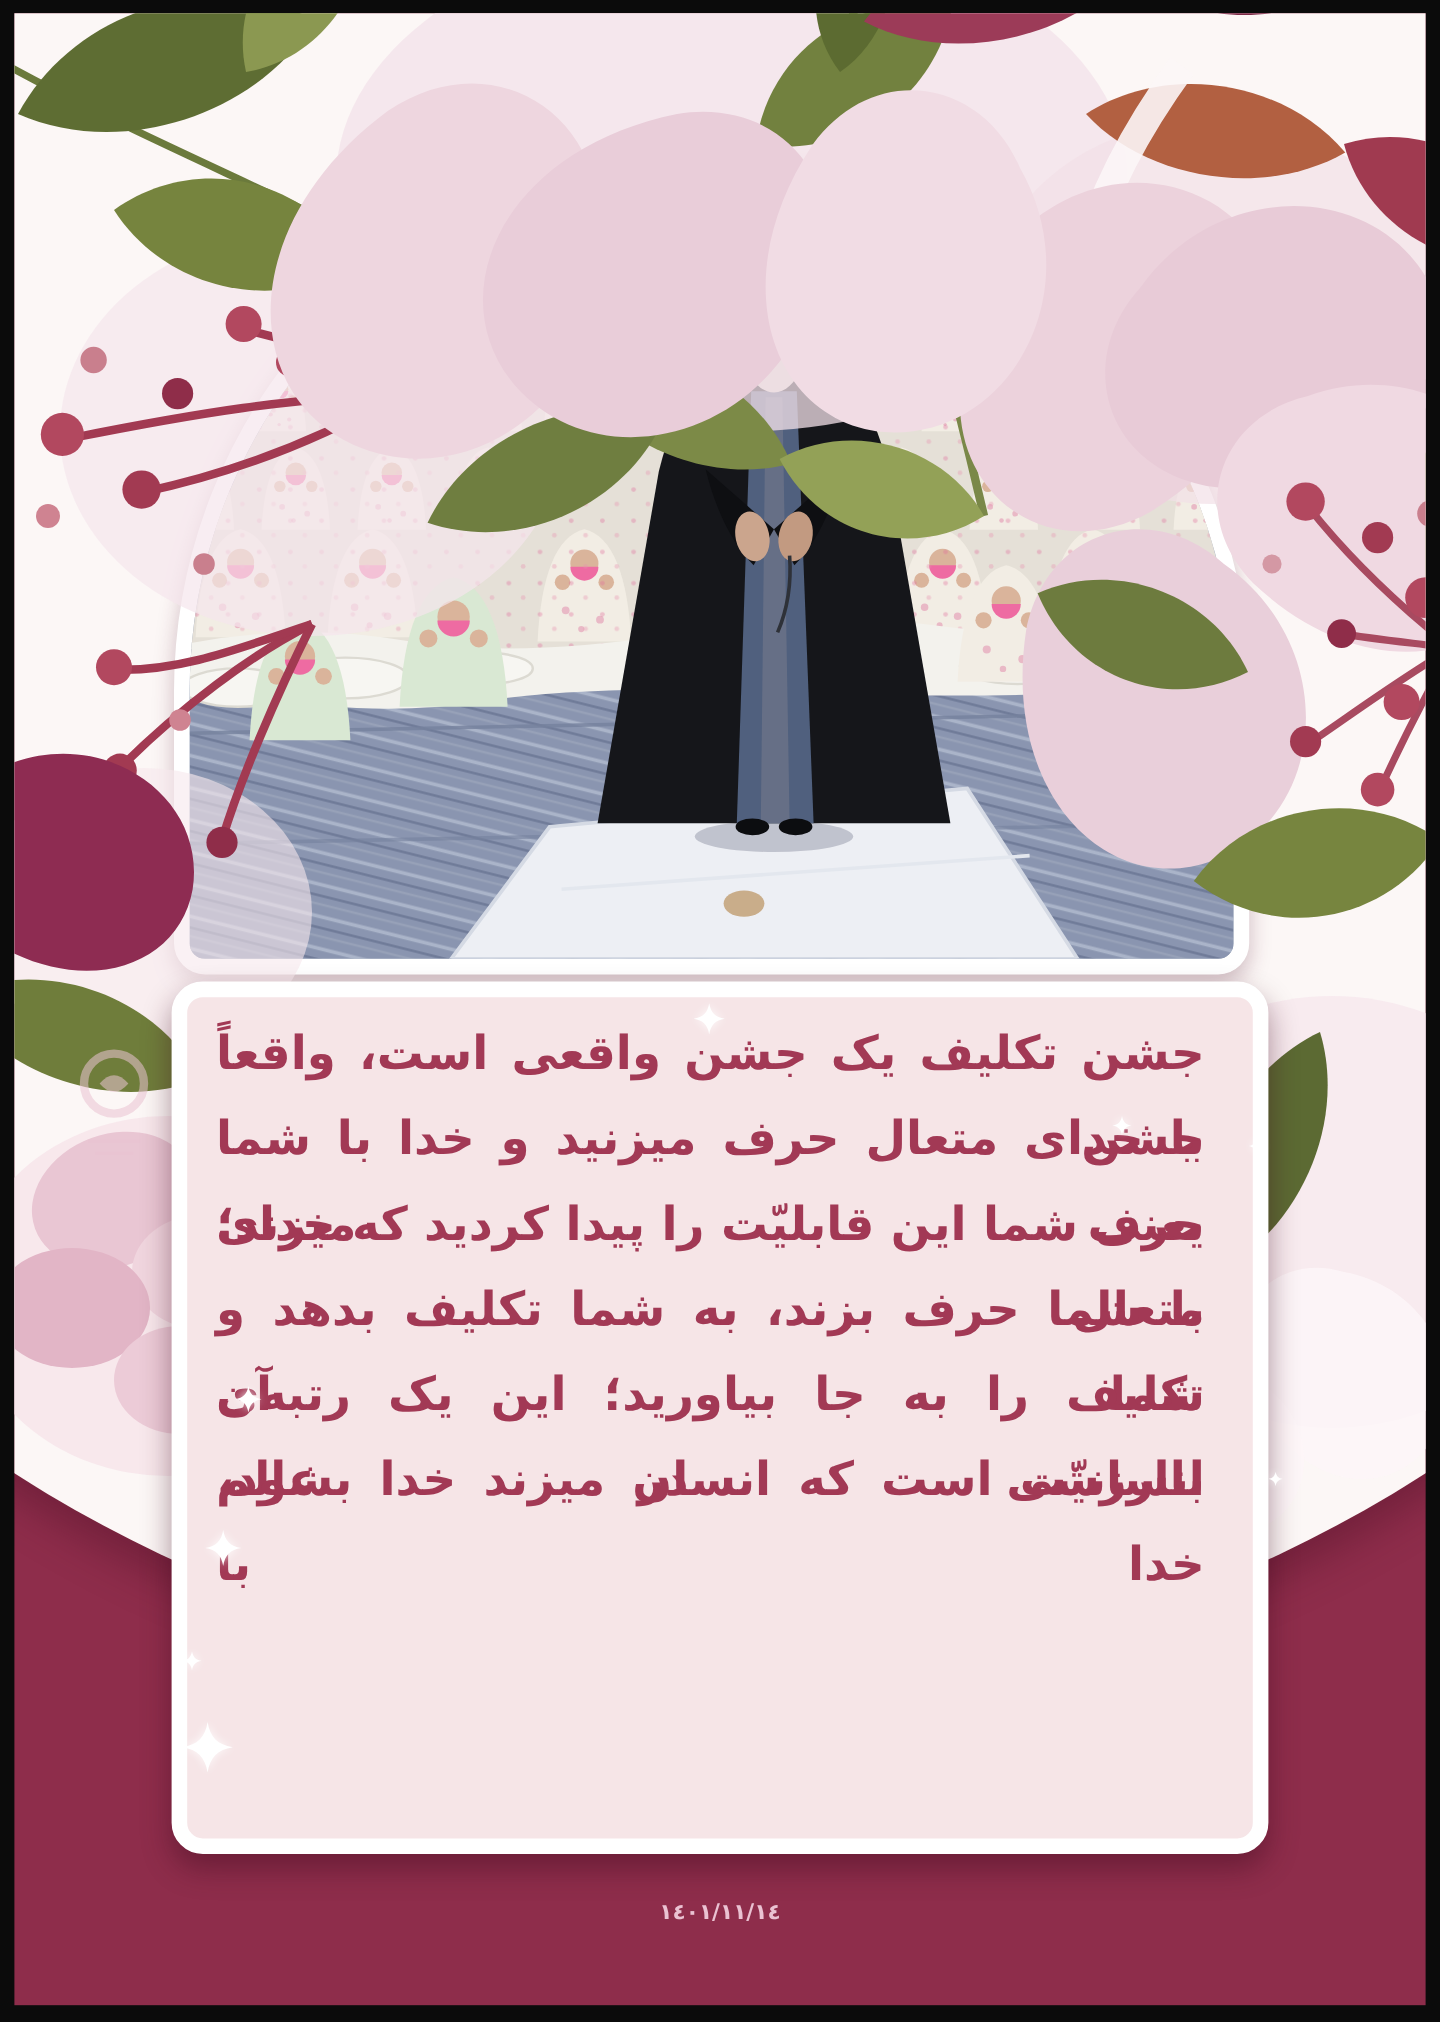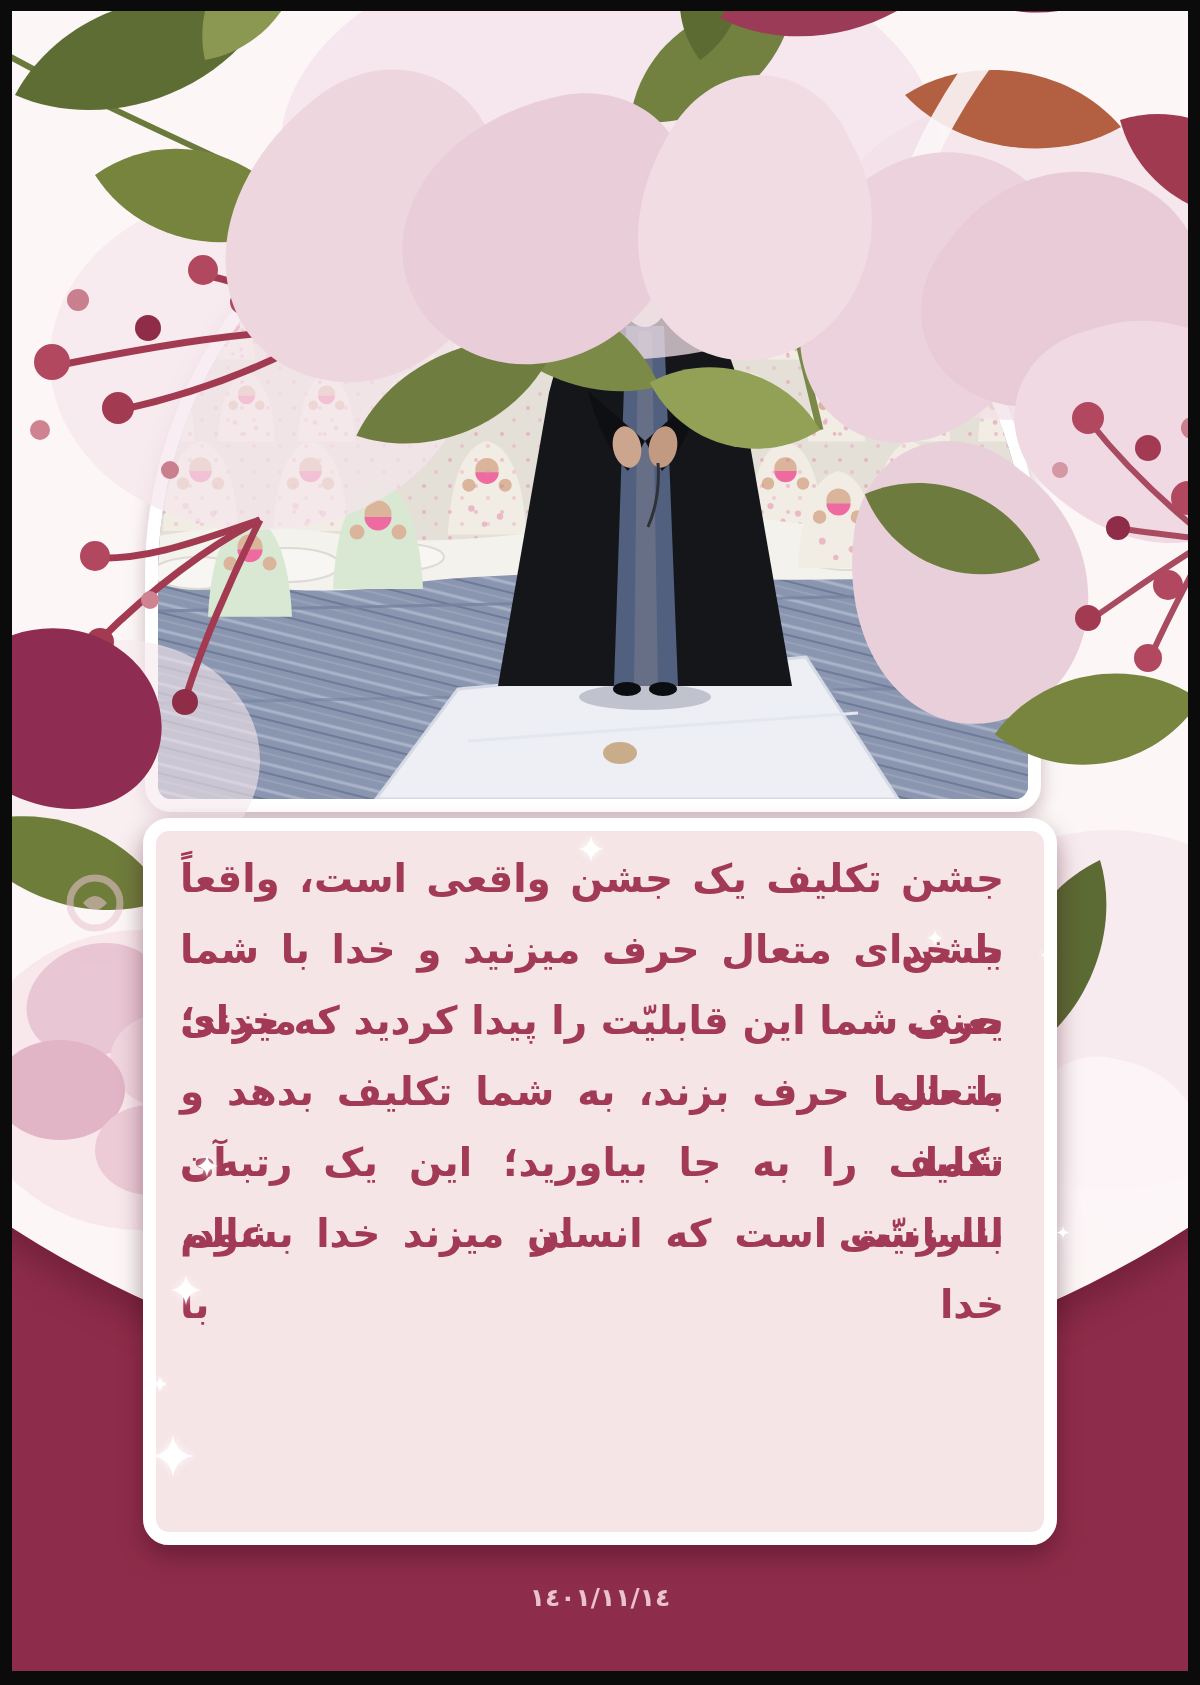--- a/index.html
+++ b/index.html
@@ -17,21 +17,21 @@
                border:13px solid #ffffff;border-radius:26px;background:#f6e5e7;
                box-shadow:0 12px 24px rgba(60,10,28,.42);z-index:4;}
   .quote-text{padding:12px 40px 0 24px;direction:rtl;}
   .quote-line{font-size:39px;font-weight:700;color:#a23955;line-height:71px;height:71px;
               text-align:justify;text-align-last:justify;}
   .quote-line.last{text-align-last:right;}
   .sparkle{position:absolute;transform:translate(-50%,-50%);z-index:5;
            filter:drop-shadow(0 0 4px rgba(255,255,255,.85));}
   .watermark{position:absolute;left:43px;top:854px;opacity:.55;z-index:3;}
   .date-label{position:absolute;left:0;top:1572px;width:100%;text-align:center;direction:ltr;
-              font-size:25px;font-weight:700;letter-spacing:2px;color:#eac2d2;z-index:4;}
+              font-size:18px;font-weight:700;letter-spacing:2px;color:#eac2d2;z-index:4;}
 </style>
 </head>
 <body>
 
 <div class="poster">
   <div class="page">
 
     <div class="circle-bg"></div>
 
     <div class="photo-arch">

